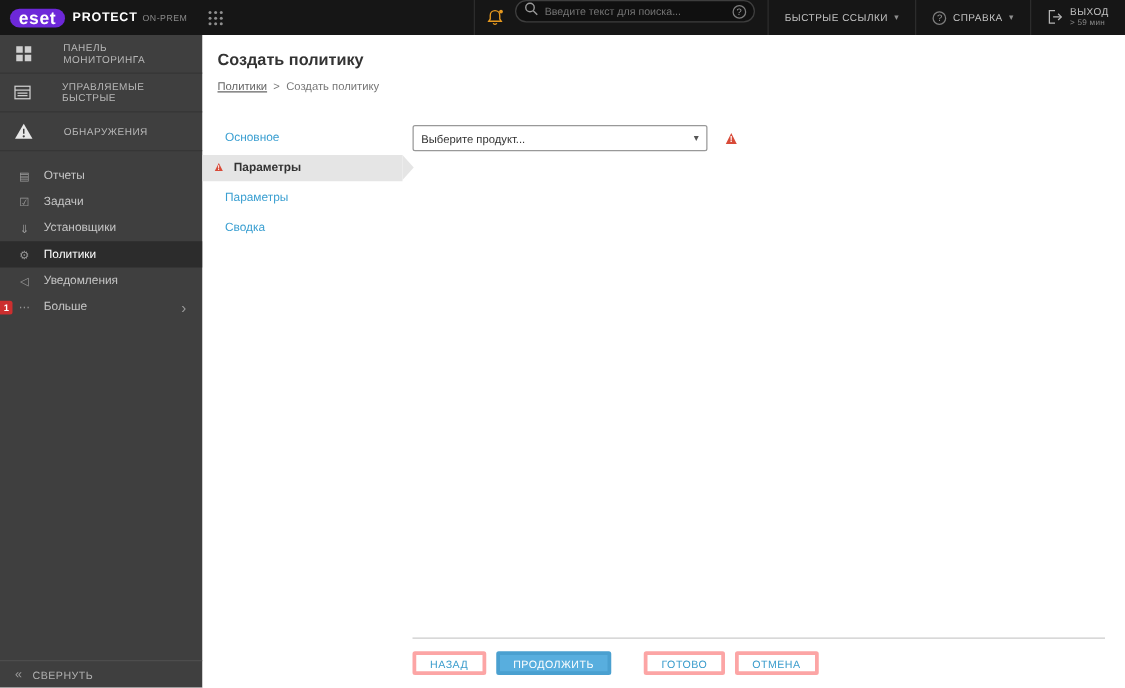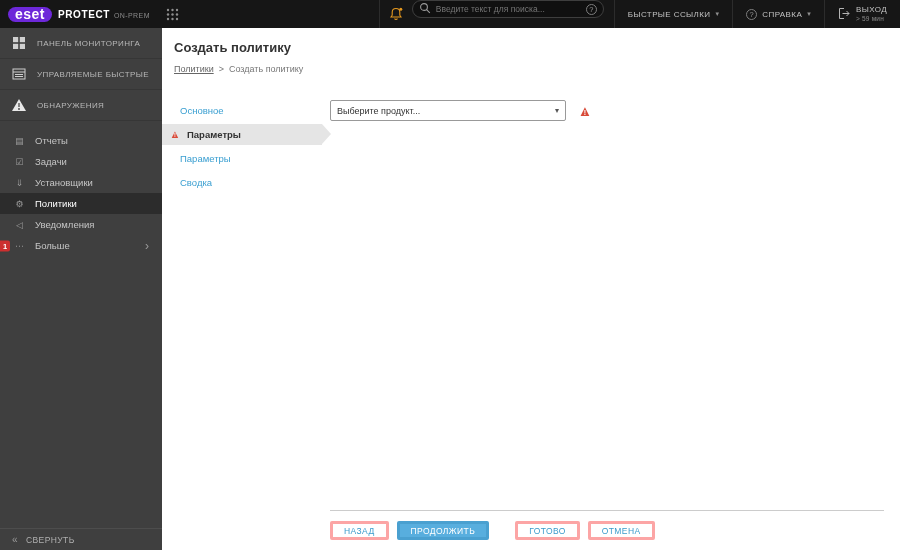--- a/index.html
+++ b/index.html
@@ -17,21 +17,21 @@
   .search-box { display:flex; align-items:center; gap:5px; background:#101010; border:1px solid #3e3e3e; border-radius:10px; height:18px; width:192px; padding:0 6px; margin-right:10px; }
   .search-box input { flex:1; min-width:0; background:transparent; border:0; outline:0; color:#9a9a9a; font-size:8.5px; font-family:inherit; }
   .q-circle { width:11px; height:11px; border:1px solid #7e7e7e; border-radius:50%; color:#9a9a9a; font-size:7.5px; line-height:9px; text-align:center; flex:0 0 auto; cursor:pointer; }
   .tb-item { display:flex; align-items:center; gap:5px; height:100%; padding:0 13px; border-left:1px solid #2c2c2c; font-size:8px; letter-spacing:.4px; cursor:pointer; white-space:nowrap; }
   .tb-caret { font-size:7px; color:#8f8f8f; }
   .logout-txt { display:flex; flex-direction:column; line-height:1.25; }
   .logout-sub { font-size:6.5px; color:#8a8a8a; letter-spacing:.2px; }
 
   
   .sidebar { position:absolute; top:28px; left:0; width:162px; bottom:0; background:#3f3f3f; }
-  .p-item { height:31px; display:flex; align-items:center; gap:10px; padding:0 11px; border-bottom:1px solid #363636; color:#b8b8b8; font-size:8px; letter-spacing:.4px; cursor:pointer; }
+  .p-item { height:31px; display:flex; align-items:center; gap:24px; padding:0 11px; border-bottom:1px solid #363636; color:#b8b8b8; font-size:8px; letter-spacing:.4px; cursor:pointer; }
   .p-item .icn { width:16px; display:flex; justify-content:center; }
   .nav-secondary { padding-top:9px; }
   .s-item { height:21px; display:flex; align-items:center; gap:9px; padding:0 13px; color:#c6c6c6; font-size:9.5px; cursor:pointer; position:relative; }
   .s-item .g-icn { width:13px; text-align:center; color:#9a9a9a; font-size:9px; }
   .s-item.selected { background:#2c2c2c; color:#fff; }
   .edge-badge { position:absolute; left:0; top:50%; transform:translateY(-50%); background:#cc2f2f; color:#fff; font-size:7.5px; font-weight:bold; padding:1px 3px; border-radius:0 2px 2px 0; line-height:1.2; }
   .more-caret { margin-left:auto; color:#9a9a9a; font-size:12px; line-height:1; }
   .collapse-row { position:absolute; bottom:0; left:0; right:0; height:22px; border-top:1px solid #4d4d4d; display:flex; align-items:center; gap:8px; padding:0 12px; color:#b0b0b0; font-size:8.5px; letter-spacing:.4px; cursor:pointer; }
   .collapse-glyph { font-size:10px; color:#9a9a9a; }
 

